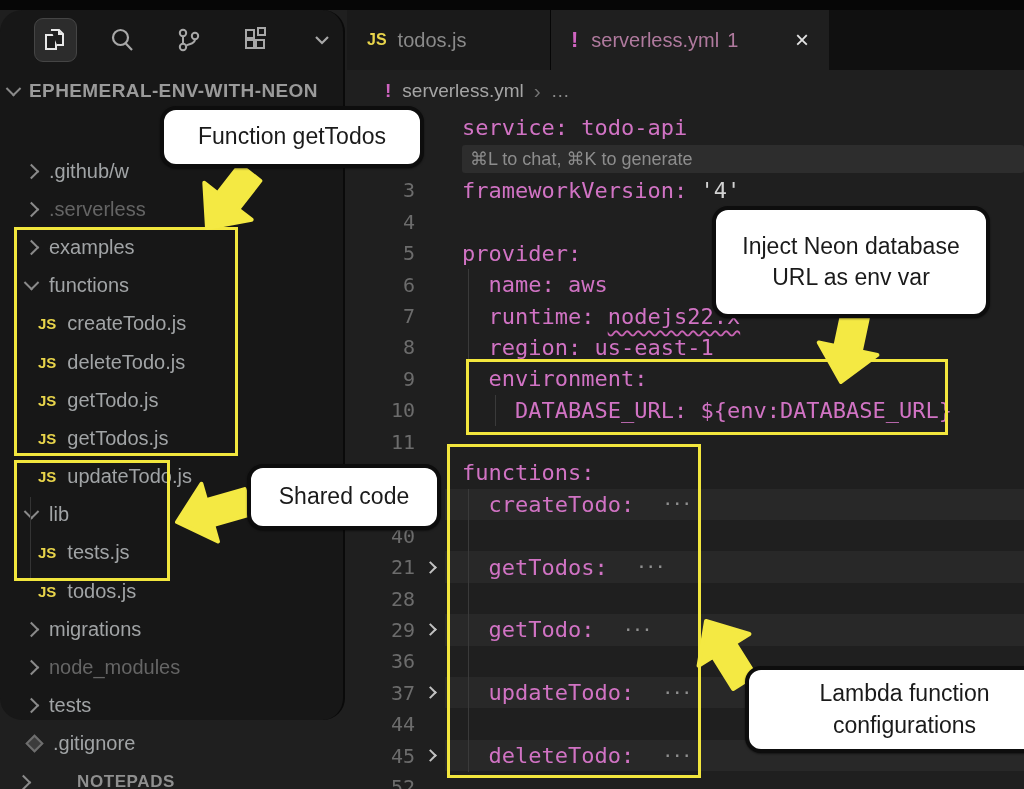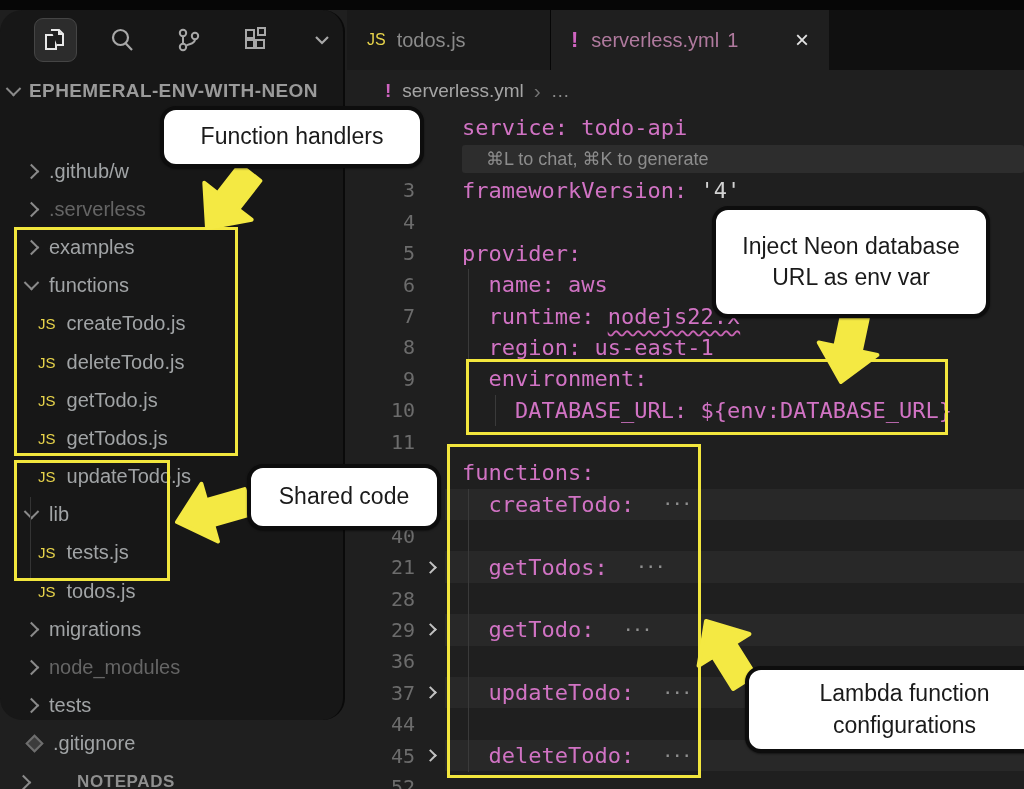--- a/index.html
+++ b/index.html
@@ -33,21 +33,21 @@
 
   .sections .trow { padding-left:18px; color:#8f8f8f; font-size:17px; font-weight:700;
     letter-spacing:.6px;gap:36px; }
 
   
   .cv { display:inline-block; width:11px; height:11px; border-right:2px solid #8a8a8a;
     border-bottom:2px solid #8a8a8a; flex:none; }
   .cv.right { transform:rotate(-45deg); }
   .cv.down  { transform:rotate(45deg) translate(-2px,-2px); }
 
-  .jsbadge { color:#e8d44b; font-weight:400; font-size:15px; margin-right:11px;
+  .jsbadge { color:#e8d44b; font-weight:700; font-size:15px; margin-right:11px;
     letter-spacing:0; flex:none; }
   .diamond { width:13px; height:13px; background:#3c3c3c; border:2px solid #6e6e6e;
     transform:rotate(45deg); margin:0 12px 0 2px; flex:none; }
 
   .tree-guide { position:absolute; left:30px; top:487px; width:1px; height:84px; background:#343434; }
 
   
   .tabstrip { position:absolute; left:347px; top:10px; width:677px; height:60px;
     background:#101010; display:flex; }
   .tab { display:flex; align-items:center; padding:0 20px; font-size:20px; color:#8a8a8a;
@@ -75,21 +75,21 @@
   .fchev { width:9px; height:9px; border-right:2px solid #c2c2c2; border-top:2px solid #c2c2c2;
     transform:rotate(45deg); }
   .codewrap { flex:1; height:100%; display:flex; align-items:center; padding-left:17px;
     white-space:pre; }
   .crow.hl .codewrap { background:rgba(255,255,255,.045);gap:20px; }
   .k { color:#d173c4; }
   .s { color:#d2d2d2; }
   .d { color:#8f8f8f; font-size:14px; letter-spacing:1px; font-weight:700; }
   .sq { text-decoration:underline wavy #c864b4 2px; text-underline-offset:6px; }
   .hintpill { flex:1; height:28px; background:#2d2d2d; border-radius:3px; display:flex;
-    align-items:center; padding-left:24px; color:#8d8d8d; font-size:18px;
+    align-items:center; padding-left:8px; color:#8d8d8d; font-size:18px;
     font-family:"Liberation Sans",sans-serif; margin-right:0; }
 
   .guide { position:absolute; width:1px; background:#3a3a3a; }
 
   
   .ybox { position:absolute; border:3px solid #f2e63d; pointer-events:none; }
 
   
   .ann { position:absolute; background:#ffffff; border:4px solid #0d0d0d; border-radius:16px;
     display:flex; flex-direction:column; align-items:center; justify-content:center;
@@ -392,21 +392,21 @@
       <g transform="translate(177,522) rotate(74)">
         <polygon points="0,0 -30,-34 -13,-34 -13,-74 13,-74 13,-34 30,-34"></polygon>
       </g>
       <g transform="translate(706,621) rotate(148)">
         <polygon points="0,0 -30,-34 -13,-34 -13,-72 13,-72 13,-34 30,-34"></polygon>
       </g>
     </g>
   </svg>
 
   <div class="ann" style="left:160px; top:106px; width:264px; height:62px;">
-    <div>Function handlers</div>
+    <div>Function getTodos</div>
   </div>
   <div class="ann" style="left:712px; top:206px; width:278px; height:112px;">
     <div>Inject Neon database</div>
     <div>URL as env var</div>
   </div>
   <div class="ann" style="left:247px; top:464px; width:194px; height:66px;">
     <div>Shared code</div>
   </div>
   <div class="ann" style="left:745px; top:666px; width:319px; height:87px;">
     <div>Lambda function</div>

